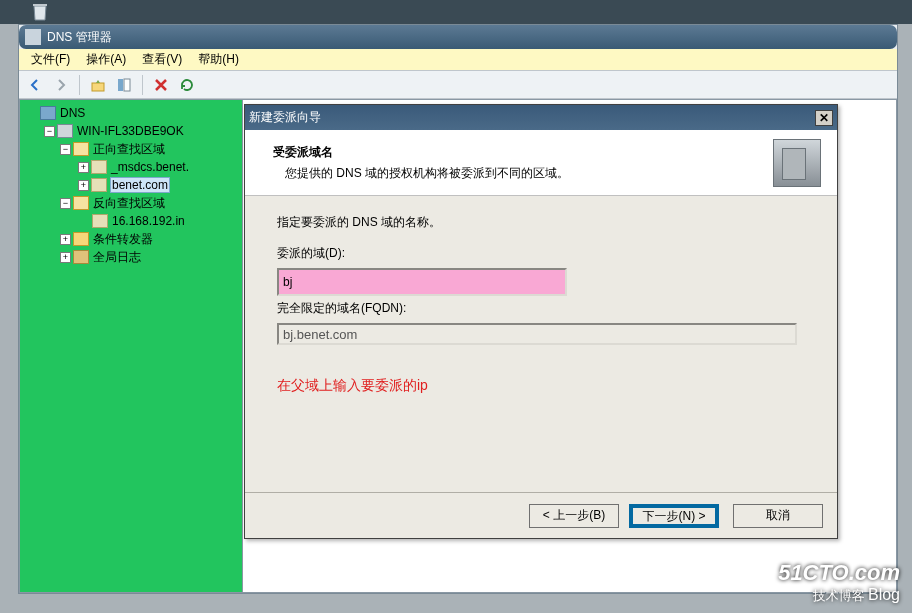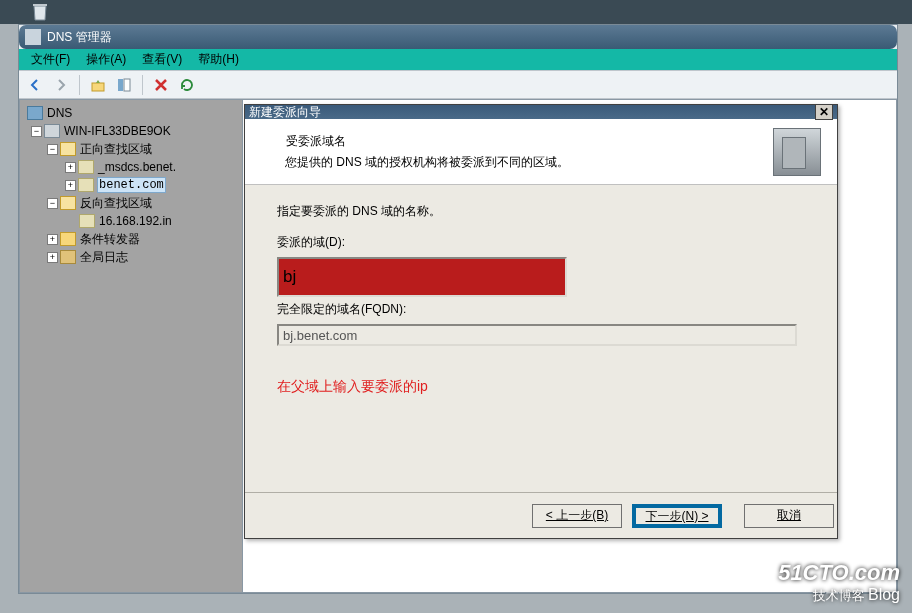--- a/index.html
+++ b/index.html
@@ -8,63 +8,63 @@
   
   .top-dark { position: absolute; top: 0; left: 0; right: 0; height: 24px; background: #3a4a54; }
   .trash-icon { position: absolute; top: 0; left: 30px; }
 
   
   .dns-window { position: absolute; top: 24px; left: 18px; width: 880px; height: 570px; background: #e8edf1; border: 1px solid #7a8a96; }
   .dns-titlebar { height: 24px; background: linear-gradient(#5c7a94, #3a5a74); display: flex; align-items: center; padding: 0 6px; color: #fff; border-radius: 7px; }
   .dns-title-icon { width: 16px; height: 16px; background: #c9d4dd; margin-right: 6px; }
   .dns-title-text { font-weight: normal; }
 
-  .menubar { height: 22px; background: #14b8a6; border-bottom: 1px solid #bfc6cc; display: flex; align-items: center; padding: 0 4px; }
+  .menubar { height: 22px; background: #fef9c3; border-bottom: 1px solid #bfc6cc; display: flex; align-items: center; padding: 0 4px; }
   .menu-item { padding: 2px 8px; cursor: default; }
 
   .toolbar { height: 28px; background: #eef2f5; border-bottom: 1px solid #bfc6cc; display: flex; align-items: center; padding: 0 4px; gap: 2px; }
   .tool-btn { width: 24px; height: 24px; display: flex; align-items: center; justify-content: center; cursor: default; border: 1px solid transparent; }
   .tool-sep { width: 1px; height: 20px; background: #bfc6cc; margin: 0 4px; }
 
   .body-split { position: absolute; top: 74px; left: 0; right: 0; bottom: 0; display: flex; }
-  .tree-panel { width: 224px; background: #a3a3a3; border: 1px solid #8a98a4; overflow: auto; padding: 4px 3px; }
+  .tree-panel { width: 224px; background: #22c55e; border: 1px solid #8a98a4; overflow: auto; padding: 4px 16px; }
   .tree-row { display: flex; align-items: center; height: 18px; padding: 0 2px; white-space: nowrap; }
   .tree-indent { display: inline-block; }
   .tree-exp { width: 11px; height: 11px; border: 1px solid #7a7a7a; display: inline-flex; align-items: center; justify-content: center; font-size: 9px; line-height: 0; margin-right: 2px; cursor: default; background: #fff; }
   .tree-icon { width: 16px; height: 14px; display: inline-block; margin-right: 3px; }
   .tree-icon.folder { background: #f7d77a; border: 1px solid #c29b2c; }
   .tree-icon.folder-open { background: #f7e3a1; border: 1px solid #c29b2c; }
   .tree-icon.server { background: #cfd6db; border: 1px solid #7a8a96; }
   .tree-icon.zone { background: #e6e0b8; border: 1px solid #b0a86c; }
   .tree-icon.log { background: #e0c27a; border: 1px solid #a88a3c; }
   .tree-icon.dns-root { background: #7aa8cc; border: 1px solid #4a7a9c; }
-  .tree-sel { background: #cde4f7; border: 1px solid #7ea8cc; padding: 0 2px; font-family: Liberation Mono, monospace; }
+  .tree-sel { background: #cde4f7; border: 1px solid #7ea8cc; padding: 0 2px; }
   .tree-label { padding: 0 1px; }
 
   .main-panel { flex: 1; background: #fff; border: 1px solid #8a98a4; border-left: none; position: relative; }
 
   
   .dialog { position: absolute; top: 104px; left: 244px; width: 594px; height: 435px; background: #eceae3; border: 1px solid #404040; box-shadow: 2px 2px 4px rgba(0,0,0,0.3); }
-  .dlg-titlebar { height: 14px; background: linear-gradient(#3a5a7a, #4a6a88); display: flex; align-items: center; justify-content: space-between; padding: 0 4px; color: #fff; }
+  .dlg-titlebar { height: 25px; background: linear-gradient(#3a5a7a, #4a6a88); display: flex; align-items: center; justify-content: space-between; padding: 0 4px; color: #fff; }
   .dlg-title { font-weight: normal; }
   .dlg-close { width: 18px; height: 16px; background: #d4d0c8; border: 1px solid #404040; display: flex; align-items: center; justify-content: center; color: #000; cursor: default; font-family: sans-serif; font-weight: bold; }
 
   .dlg-header { padding: 10px 16px 10px 24px; background: #fff; border-bottom: 1px solid #c0c0c0; display: flex; align-items: center; justify-content: space-between; height: 66px; }
-  .dlg-header-text h3 { margin: 0 0 4px 17px; font-size: 12px; font-weight: normal; }
+  .dlg-header-text h3 { margin: 0 0 4px 4px; font-size: 12px; font-weight: bold; }
   .dlg-header-text p { margin: 0; padding-left: 16px; }
   .dlg-header-icon { width: 48px; height: 48px; background: linear-gradient(#d0d6da,#888f95); border: 1px solid #6a7278; position: relative; }
   .dlg-header-icon::before { content: ""; position: absolute; left:8px; top:8px; width:22px; height:30px; background:#b0b6ba; border:1px solid #6a7278; }
 
   .dlg-body { padding: 18px 32px; }
   .field-label { margin: 0 0 6px 0; }
-  .text-input { width: 290px; height: 40px; border: 2px inset #dcdad3; padding: 2px 4px; background: #b91c1c; font-size: 17px; }
+  .text-input { width: 290px; height: 28px; border: 2px inset #dcdad3; padding: 2px 4px; background: #f9a8d4; font-size: 12px; }
   .text-readonly { width: 520px; height: 22px; border: 2px inset #dcdad3; padding: 2px 4px; background: #eceae3; font-size: 13px; color: #555; }
   .annotation { color: #e02020; margin-top: 32px; font-size: 14px; }
 
-  .dlg-footer { position: absolute; bottom: 0; left: 0; right: 0; height: 46px; border-top: 1px solid #b0aea6; display: flex; align-items: center; justify-content: flex-end; gap: 10px; padding: 0 3px; text-decoration: underline; }
+  .dlg-footer { position: absolute; bottom: 0; left: 0; right: 0; height: 46px; border-top: 1px solid #b0aea6; display: flex; align-items: center; justify-content: flex-end; gap: 10px; padding: 0 14px; }
   .win-btn { min-width: 90px; height: 24px; background: #eceae3; border: 1px solid #707070; cursor: default; padding: 0 8px; }
   .win-btn.default { border: 4px solid #0369a1; }
 
   .watermark { position: absolute; bottom: 8px; right: 12px; color: #fff; text-align: right; font-family: Arial, sans-serif; text-shadow: 0 0 4px #000; }
   .watermark .wm-big { font-size: 22px; font-weight: bold; font-style: italic; }
   .watermark .wm-small { font-size: 13px; }
   .watermark .wm-blog { font-size: 16px; }
 </style>
 </head>
 <body>
@@ -204,20 +204,20 @@
     <p class="field-label">指定要委派的 DNS 域的名称。</p>
     <p class="field-label" style="margin-top:14px">委派的域(D):</p>
     <input class="text-input" type="text" value="bj" style="">
     <p class="field-label" style="margin-top:4px">完全限定的域名(FQDN):</p>
     <input class="text-readonly" type="text" readonly="" value="bj.benet.com" style="">
     <p class="annotation">在父域上输入要委派的ip</p>
   </div>
   <div class="dlg-footer">
     <button class="win-btn">&lt; 上一步(B)</button>
     <button class="win-btn default">下一步(N) &gt;</button>
-    <button class="win-btn" style="margin-left:12px">取消</button>
+    <button class="win-btn" style="margin-left:4px">取消</button>
   </div>
 </div>
 
 <div class="watermark">
   <div class="wm-big">51CTO.com</div>
   <div><span class="wm-small">技术博客</span> <span class="wm-blog">Blog</span></div>
 </div>
 
 </body></html>

